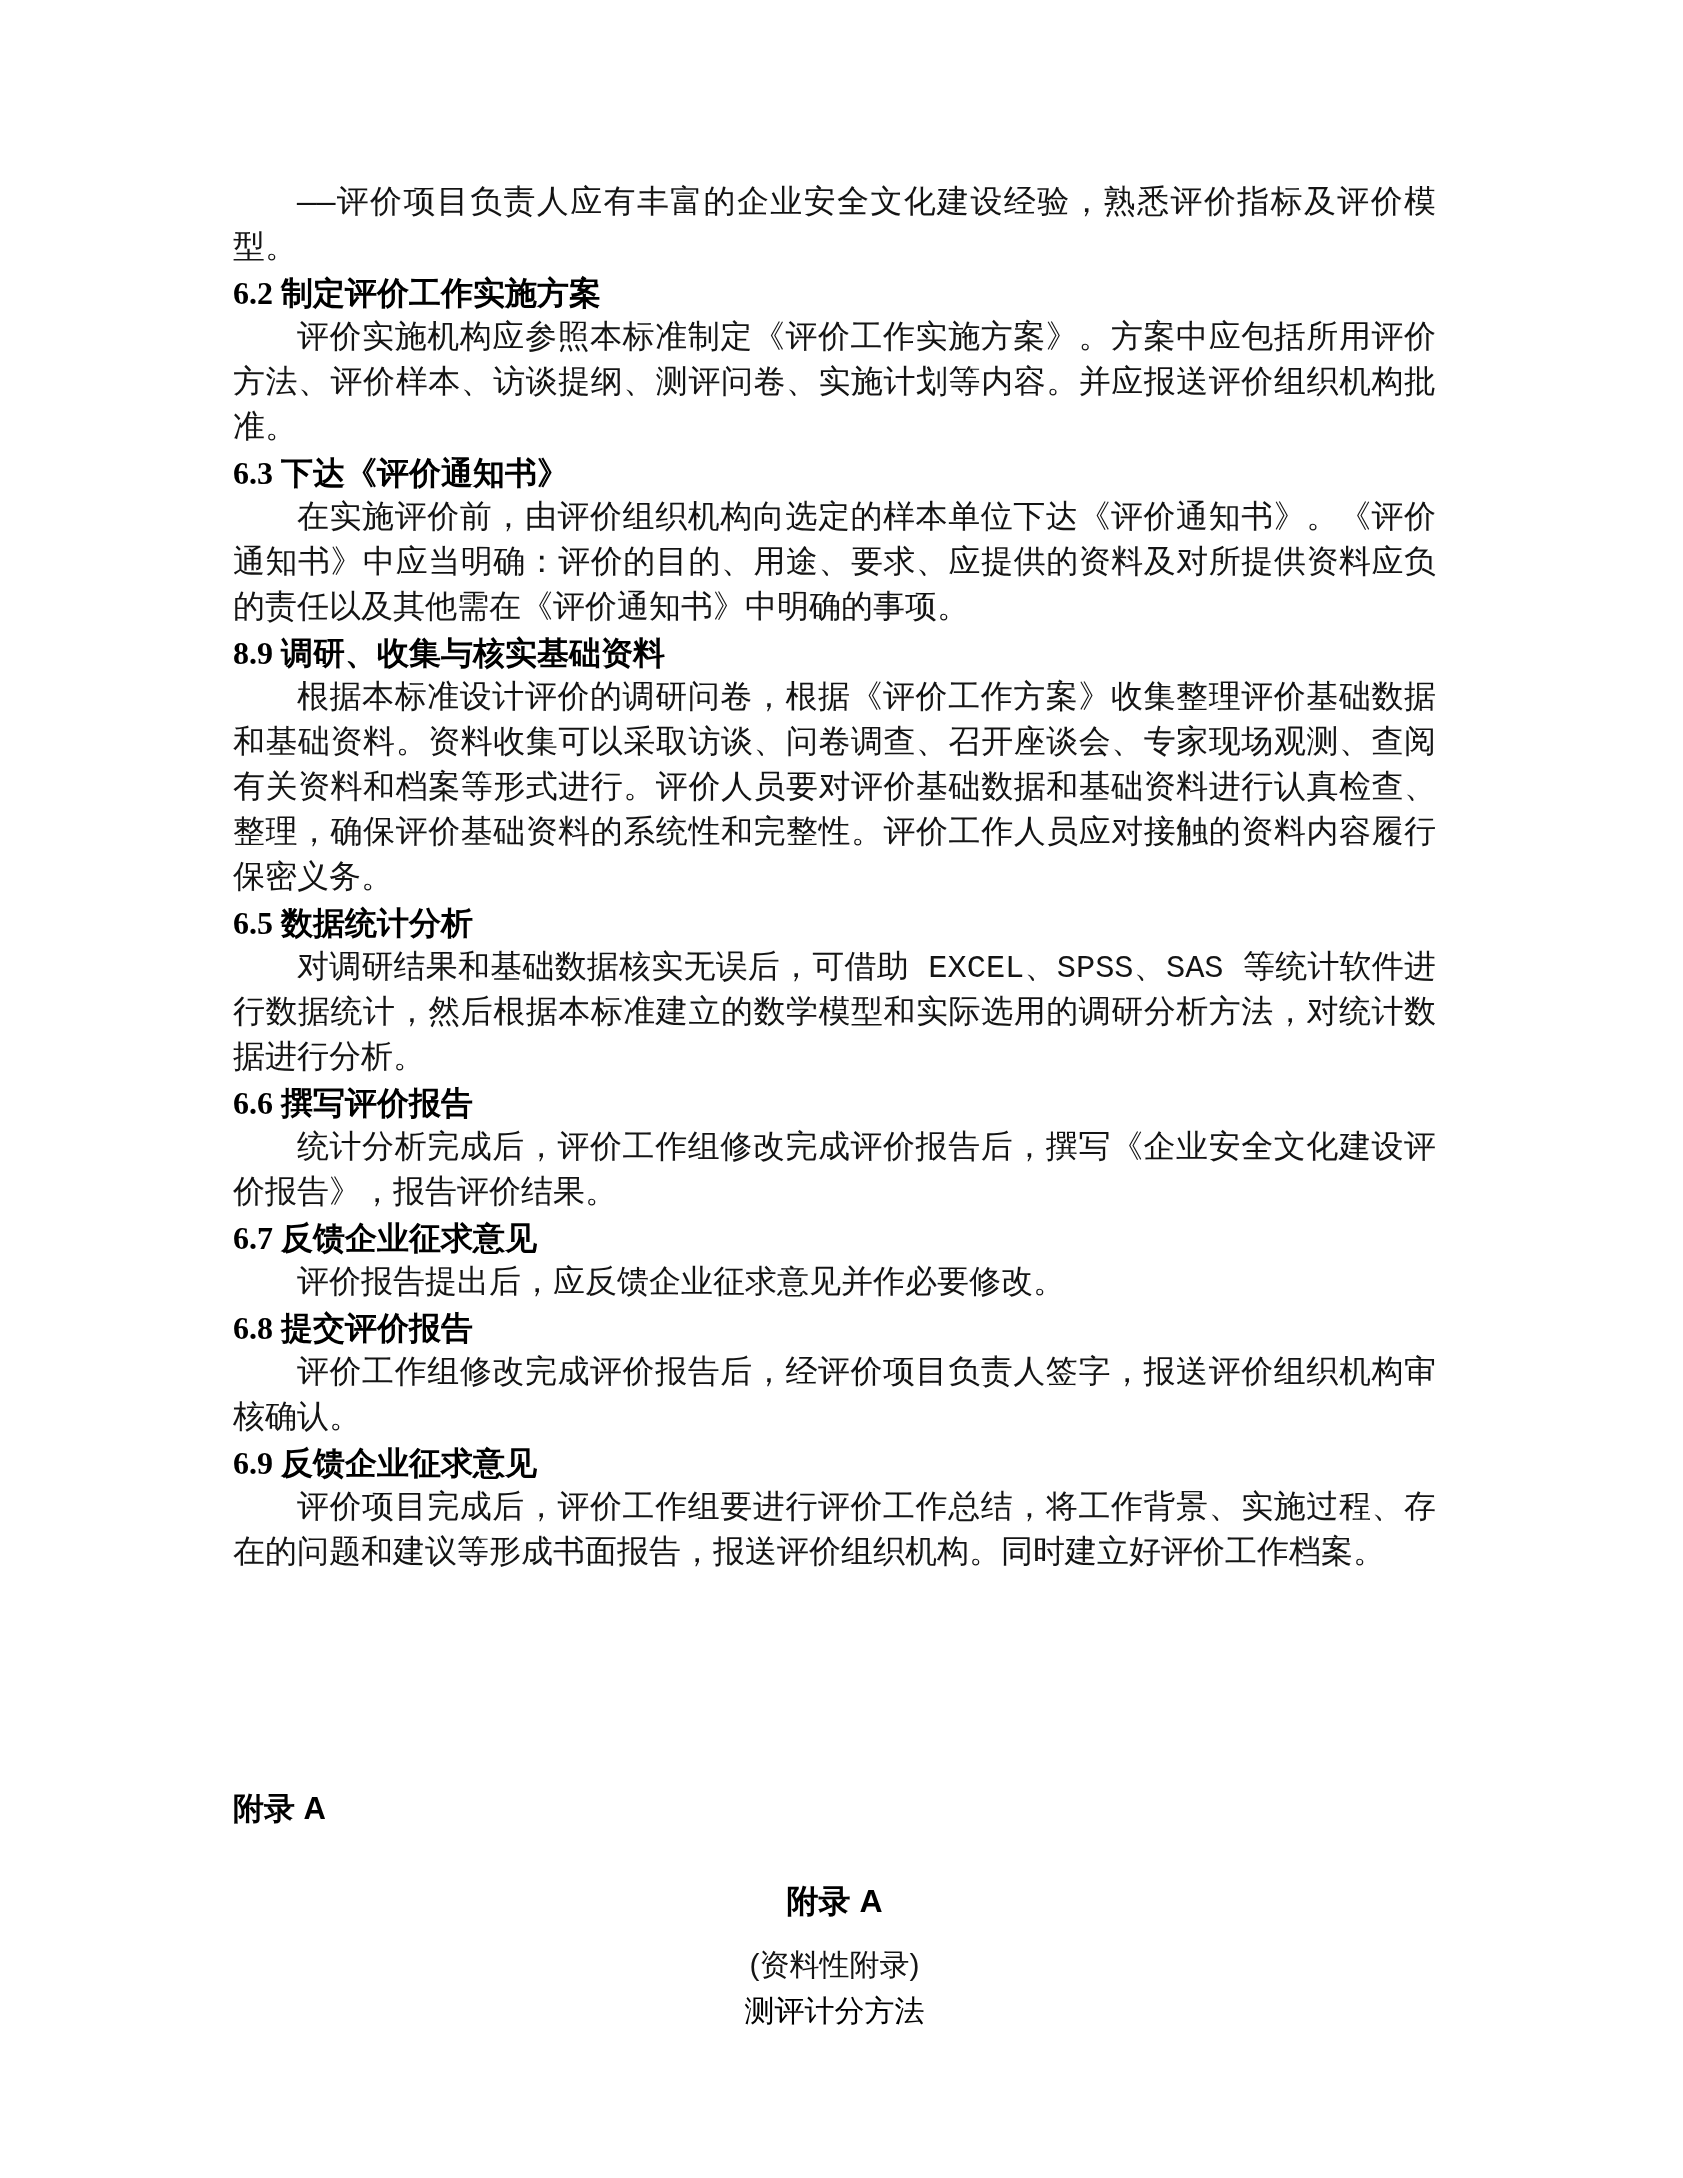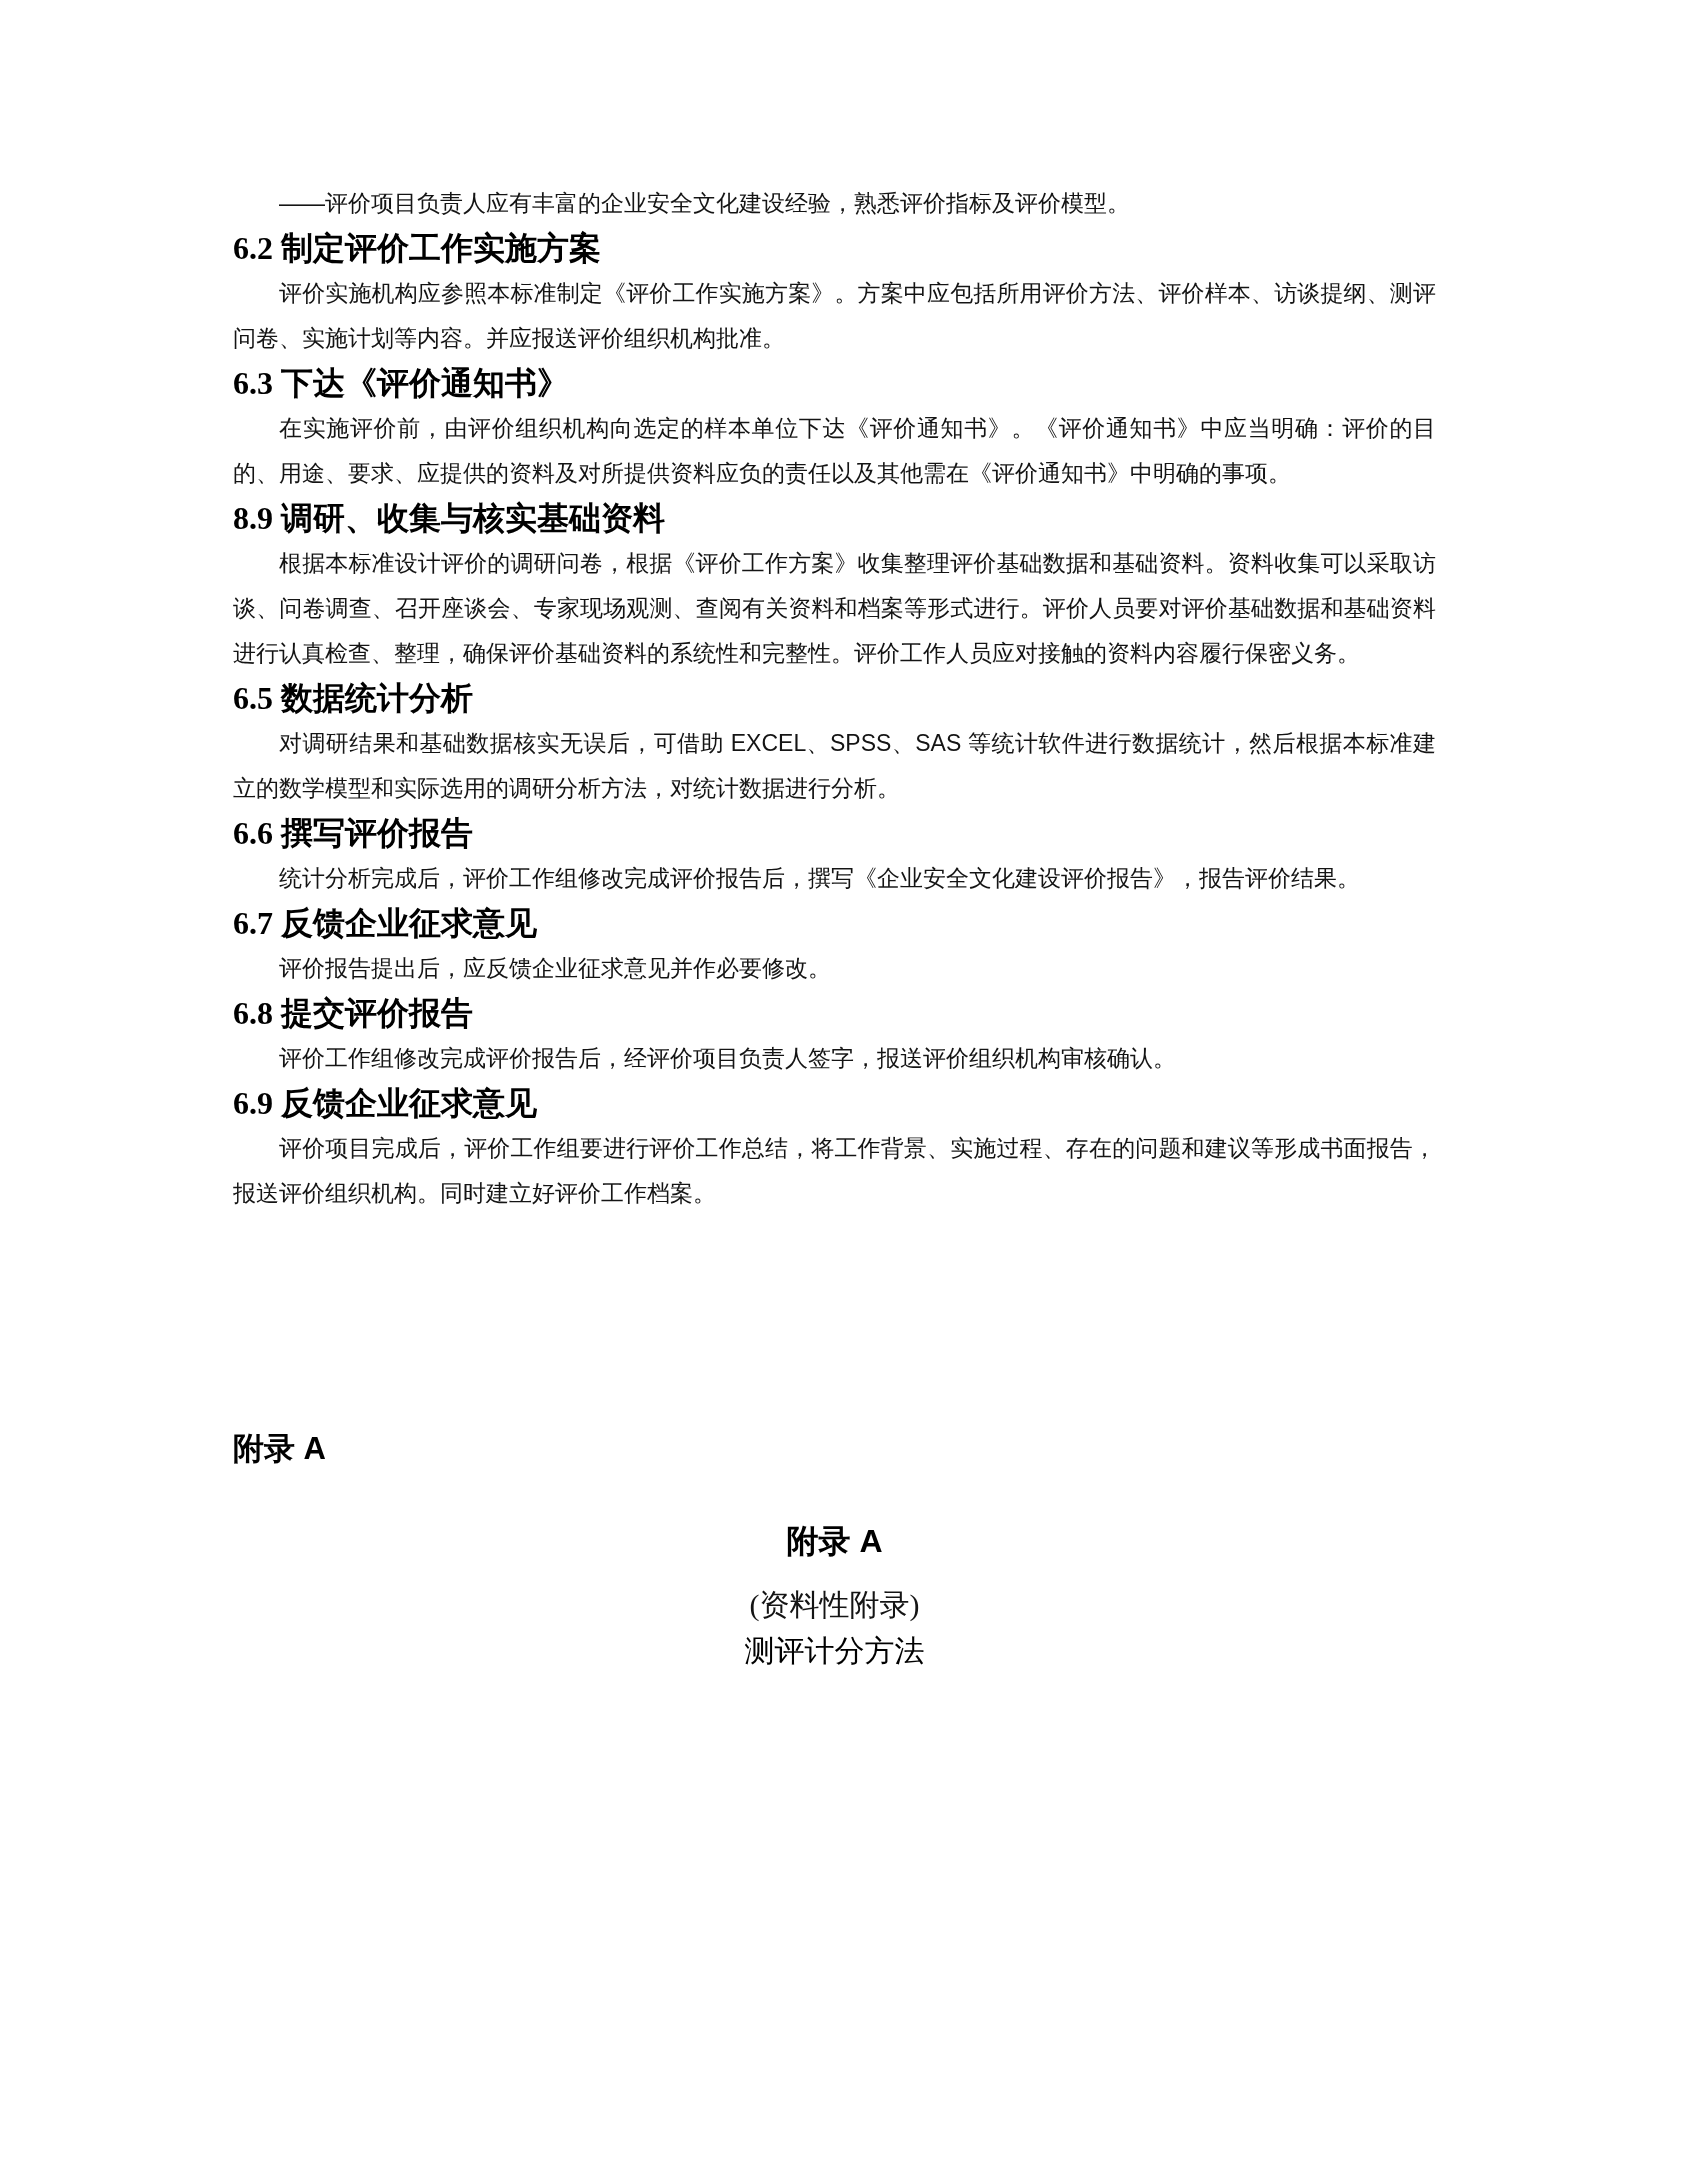--- a/index.html
+++ b/index.html
@@ -21,25 +21,25 @@
     background: #ffffff;
   }
   .content {
     position: absolute;
     left: 233px;
     top: 181px;
     width: 1203px;
   }
   .body-para {
     margin: 0;
-    font-size: 23px;
+    font-size: 32px;
     line-height: 45px;
     text-align: justify;
     text-indent: 2em;
-    font-family: Liberation Sans, sans-serif;
+    font-family: Liberation Mono, monospace;
   }
   .sec-heading {
     margin: 0;
     font-size: 32px;
     line-height: 45px;
     font-weight: bold;
     font-family: "Liberation Sans", "DejaVu Sans", sans-serif;
     color: #000000;
   }
   .sec-num {
@@ -66,21 +66,21 @@
     line-height: 45px;
     font-weight: bold;
     font-family: "Liberation Sans", "DejaVu Sans", sans-serif;
     color: #000000;
   }
   .appendix-subtitle {
     margin-top: 20px;
     font-size: 30px;
     line-height: 42px;
     font-weight: normal;
-    font-family: Liberation Serif, serif;
+    font-family: Liberation Sans, sans-serif;
     color: #141414;
   }
   .appendix-heading {
     margin-top: 4px;
     font-size: 30px;
     line-height: 42px;
     font-weight: normal;
     font-family: "Liberation Sans", "DejaVu Sans", sans-serif;
     color: #000000;
   }

